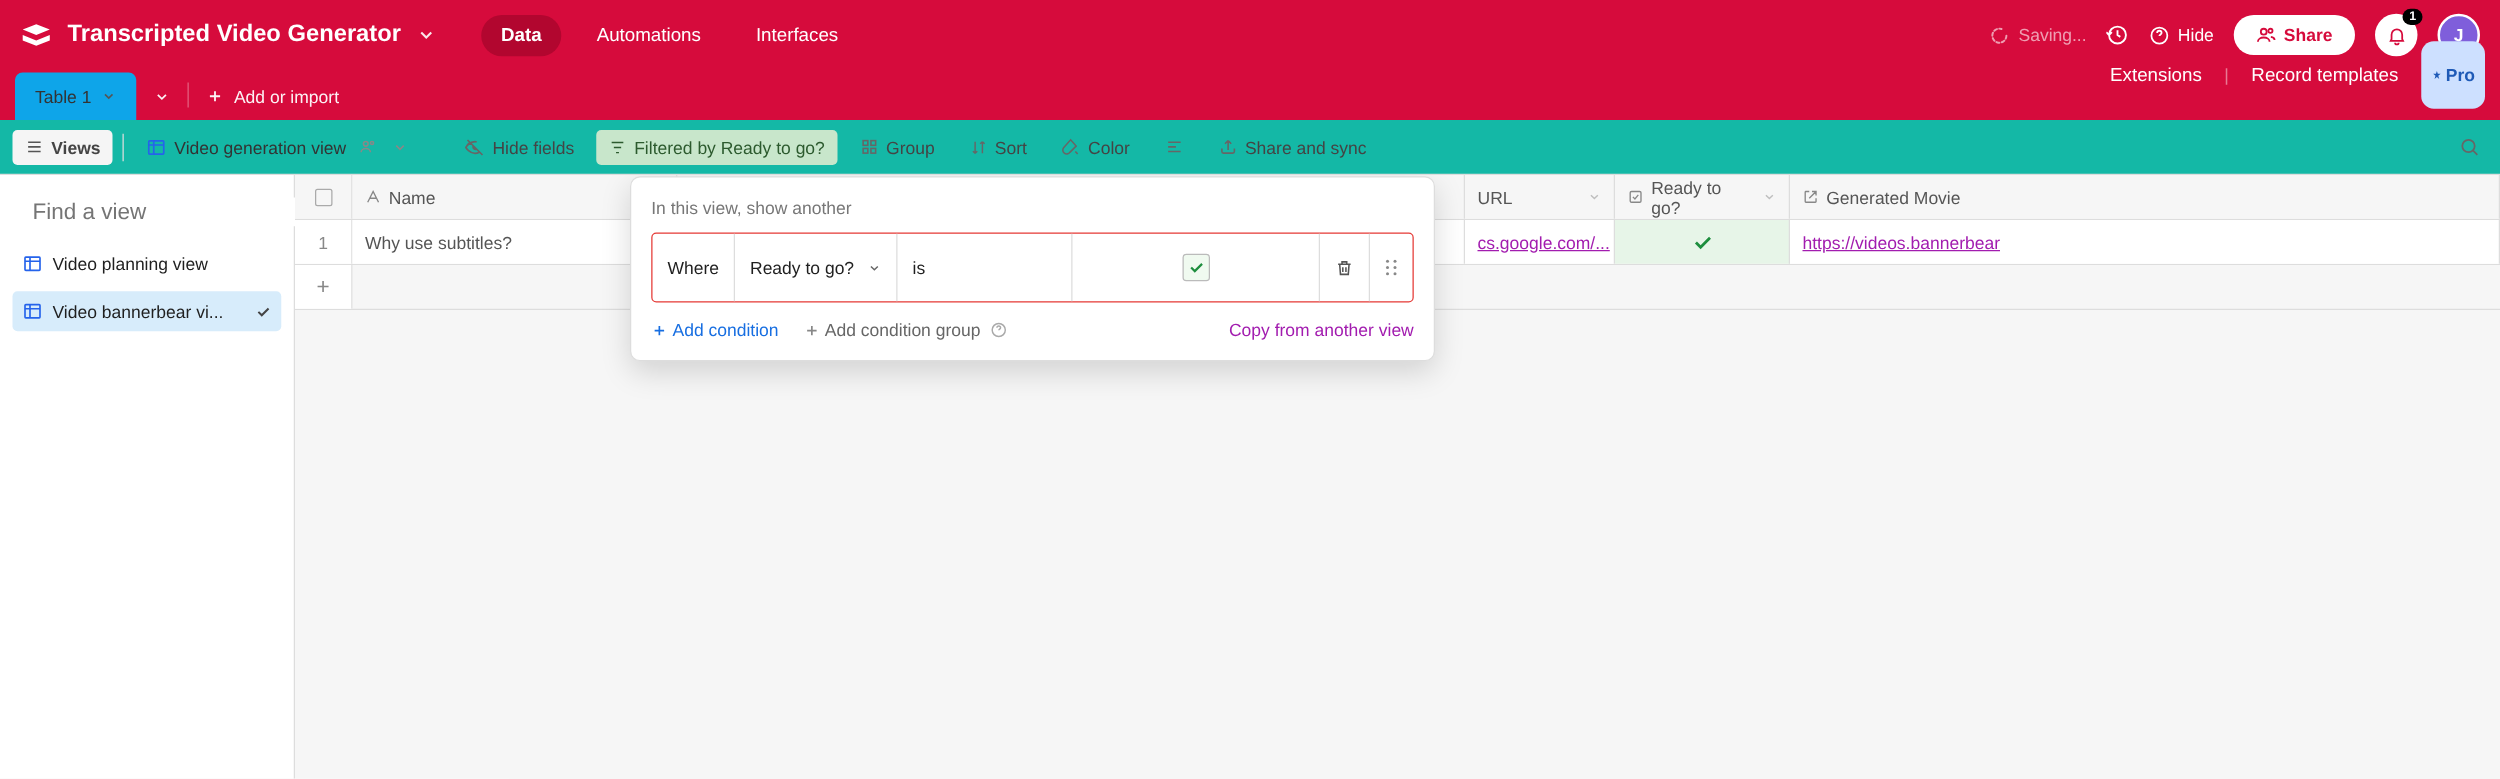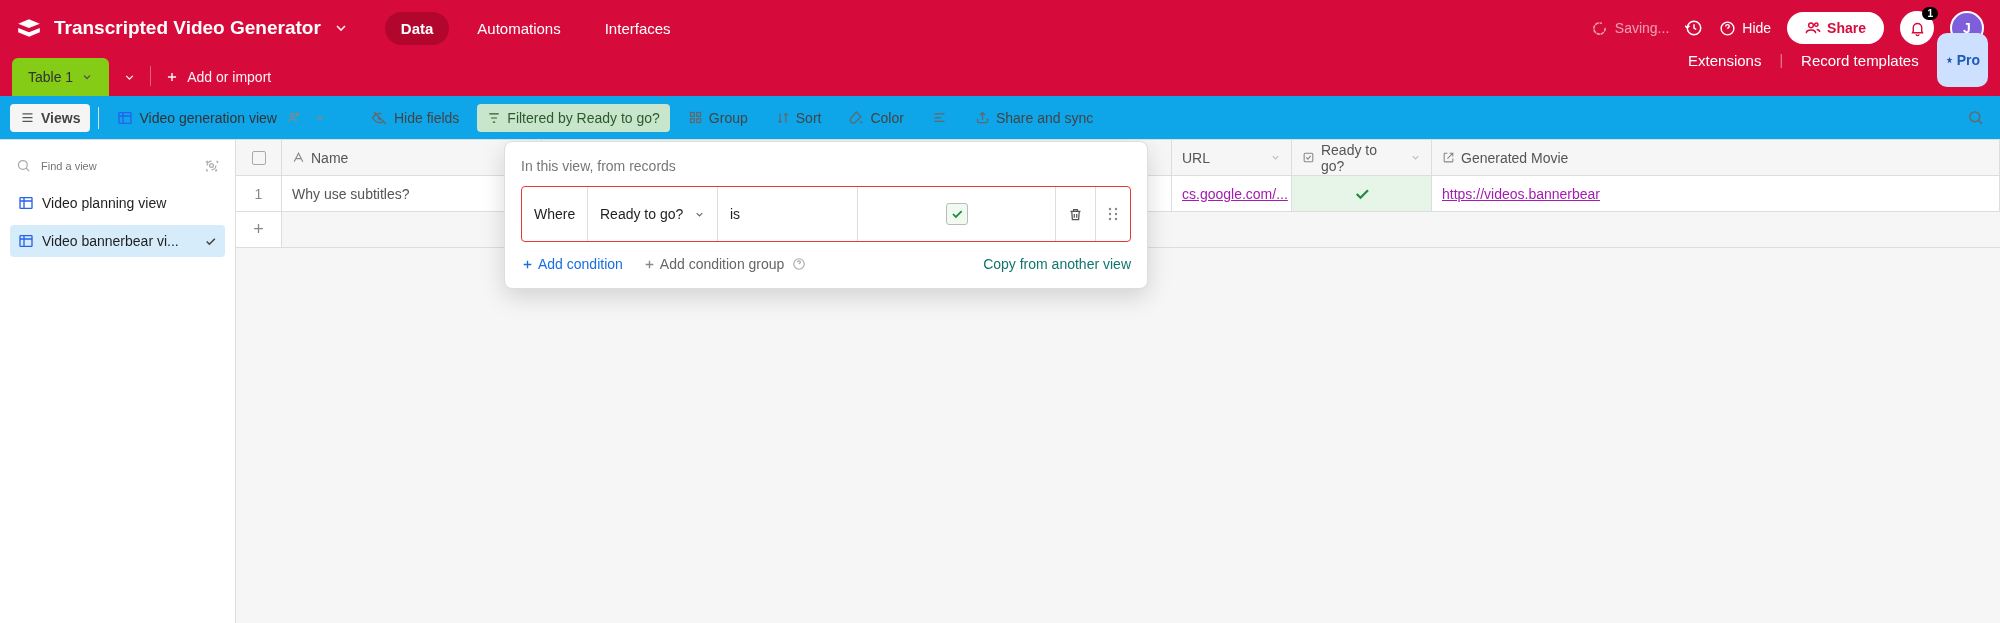--- a/index.html
+++ b/index.html
@@ -29,41 +29,41 @@
 .topbar .rt{display:flex;align-items:center;gap:16px}
 .saving{display:flex;align-items:center;gap:8px;opacity:.6}
 .iconbtn{display:flex;align-items:center;gap:6px;cursor:pointer}
 .sharebtn{background:#fff;color:var(--red);padding:8px 18px;border-radius:20px;font-weight:600;display:flex;align-items:center;gap:6px;cursor:pointer}
 .bell{position:relative;background:#fff;border-radius:50%;width:34px;height:34px;display:flex;align-items:center;justify-content:center}
 .bell .badge{position:absolute;top:-4px;right:-4px;background:#000;color:#fff;border-radius:8px;font-size:10px;padding:1px 5px;font-weight:700}
 .avatar{width:34px;height:34px;border-radius:50%;background:#7F5EDB;display:flex;align-items:center;justify-content:center;color:#fff;font-weight:600;border:2px solid #fff}
 
 
 .tablebar{height:40px;background:var(--red);display:flex;align-items:flex-end;padding-left:12px;gap:0;color:#fff;position:relative}
-.tablebar .tabletab{background:#84cc16;color:#333;height:38px;display:flex;align-items:center;padding:0 16px;border-radius:6px 6px 0 0;font-weight:500;gap:8px;cursor:pointer}
+.tablebar .tabletab{background:#0ea5e9;color:#333;height:38px;display:flex;align-items:center;padding:0 16px;border-radius:6px 6px 0 0;font-weight:500;gap:8px;cursor:pointer}
 .tablebar .tbtn{height:38px;display:flex;align-items:center;padding:0 14px;cursor:pointer;font-size:14px;opacity:.95}
 .tablebar .sep{width:1px;height:20px;background:rgba(255,255,255,.35);margin-bottom:10px}
 .tablebar .right{position:absolute;right:12px;bottom:16px;display:flex;align-items:center;gap:18px;height:40px}
 .pro-badge{background:#CDE0FF;color:#1E5AB7;font-size:10px;font-weight:700;padding:19px 8px;border-radius:10px;display:flex;align-items:center;gap:3px}
 
 
-.toolbar{height:44px;background:#0ea5e9;border-bottom:1px solid var(--border);display:flex;align-items:center;padding:0 10px;gap:8px}
+.toolbar{height:44px;background:#14b8a6;border-bottom:1px solid var(--border);display:flex;align-items:center;padding:0 10px;gap:8px}
 .toolbtn{display:flex;align-items:center;gap:6px;padding:6px 10px;border-radius:4px;cursor:pointer;color:#444}
 .toolbtn.views{background:var(--light-grey)}
 .toolbtn.filter-active{background:var(--green-bg);color:#2c5a2e}
 .toolbar .vsep{width:1px;height:22px;background:var(--border)}
 .toolbar .flex1{flex:1}
 
 
 .body{display:flex;height:calc(100vh - 140px);background:#F6F6F6}
 
 
 .sidebar{width:236px;background:#fff;border-right:1px solid var(--border);padding:10px;display:flex;flex-direction:column;gap:6px}
 .sidebar .search{display:flex;align-items:center;gap:8px;padding:8px 6px;color:#999}
-.sidebar .search input{border:none;outline:none;flex:1;font-size:11px}
+.sidebar .search input{border:none;outline:none;flex:1;font-size:18px}
 .viewitem{display:flex;align-items:center;gap:8px;padding:8px 8px;border-radius:4px;cursor:pointer}
 .viewitem.active{background:#D7ECFB}
 .viewitem .lbl{flex:1;white-space:nowrap;overflow:hidden;text-overflow:ellipsis}
 
 
 .grid{flex:1;position:relative;overflow:hidden;background:#F6F6F6}
 .gridtable{display:flex;flex-direction:column}
 .gridhead{display:flex;height:36px;background:#F6F6F6;border-bottom:1px solid var(--border)}
 .gcell{border-right:1px solid var(--border);display:flex;align-items:center;padding:0 10px;gap:6px;color:#555;background:#F6F6F6;position:relative}
 .gcell.body-cell{background:#fff}
@@ -88,21 +88,21 @@
 .cond-row .where{width:66px;font-size:13.5px}
 .cond-row .field{width:130px;justify-content:space-between}
 .cond-row .op{width:140px}
 .cond-row .val{flex:1;justify-content:center}
 .cond-row .val .chk{width:22px;height:22px;border:1px solid #bbb;border-radius:3px;display:flex;align-items:center;justify-content:center;background:#F0FAF0}
 .cond-row .trash{width:40px;justify-content:center;cursor:pointer}
 .cond-row .drag{width:34px;justify-content:center;cursor:grab;border-right:none}
 .popover .ftr{display:flex;align-items:center;gap:20px}
 .addcond{color:var(--blue);display:flex;align-items:center;gap:4px;cursor:pointer;font-weight:500}
 .addgroup{color:#666;display:flex;align-items:center;gap:4px;cursor:pointer}
-.copyfrom{margin-left:auto;color:#0f766e;cursor:pointer}
+.copyfrom{margin-left:auto;color:#a21caf;cursor:pointer}
 
 
 .ic{display:inline-flex}
 </style>
 </head>
 <body>
 
 <div class="topbar">
   <span class="logo ic">
     <svg width="26" height="26" viewBox="0 0 24 24" fill="#fff">
@@ -380,21 +380,21 @@
             <a class="link">https://videos.bannerbear</a>
           </div>
       </div>
 
       <div class="gridrow add">
         <div class="addplus">+</div>
       </div>
     </div>
 
     <div class="popover">
-      <div class="hdr">In this view, from records</div>
+      <div class="hdr">In this view, show another</div>
       <div class="cond-row">
         <div class="where">
             <span>Where</span>
           </div>
         <div class="field">
           <span>Ready to go?</span>
           <svg width="11" height="11" viewBox="0 0 24 24" fill="none" stroke="#666" stroke-width="2.5">
               <path d="M6 9l6 6 6-6"></path>
             </svg>
         </div>

